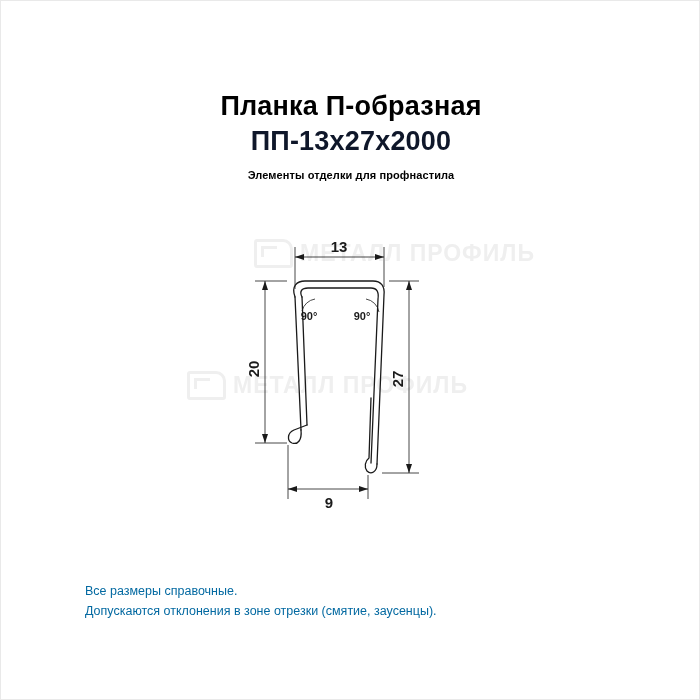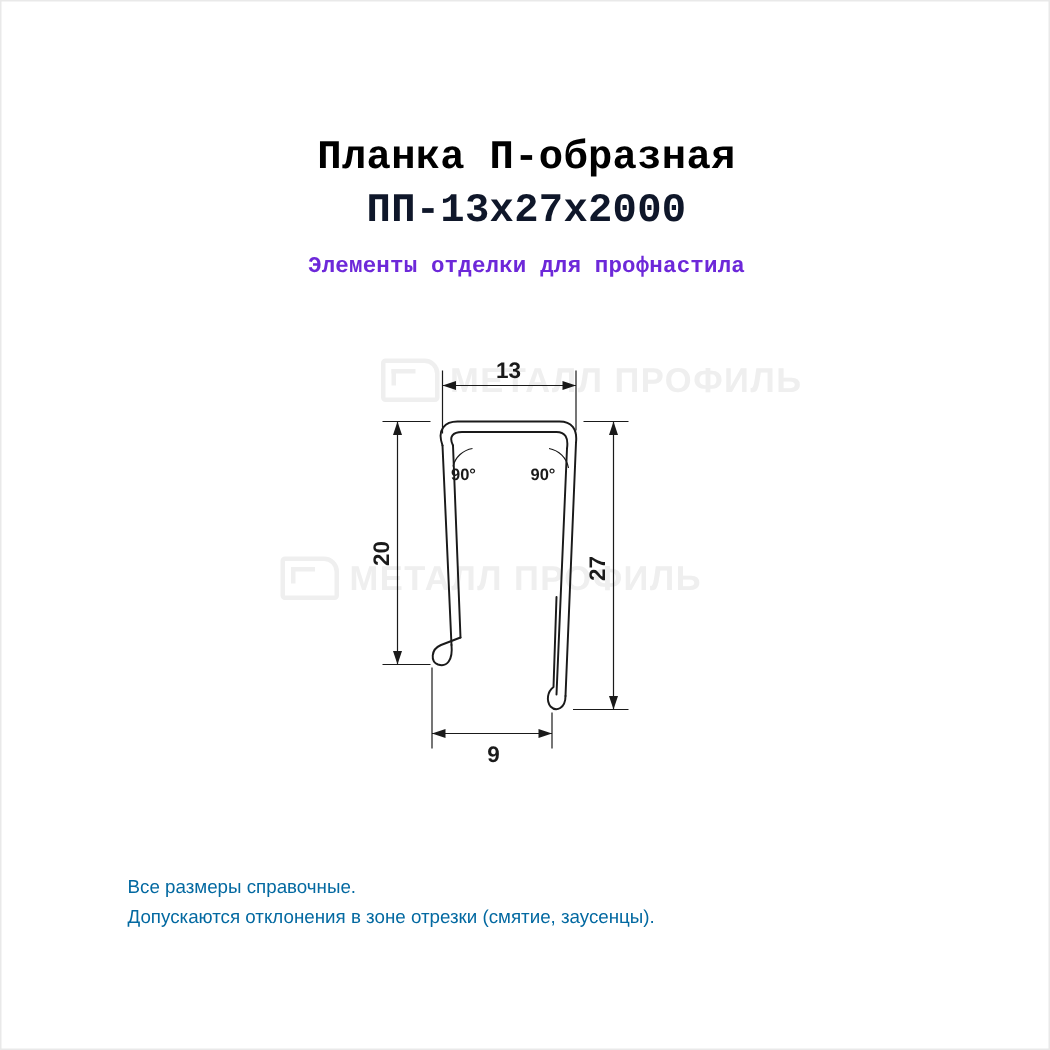--- a/index.html
+++ b/index.html
@@ -20,41 +20,40 @@
     inset: 0;
     border: 1px solid #e9e9e9;
     box-sizing: border-box;
   }
   .header {
     position: absolute;
     top: 88px;
     left: 0;
     width: 700px;
     text-align: center;
-    font-family: Liberation Mono, monospace;
   }
   .title-1 {
     font-size: 27px;
     font-weight: bold;
     letter-spacing: 0.2px;
     line-height: 1.28;
     color: #000;
   }
   .title-2 {
     font-size: 27px;
     font-weight: bold;
     letter-spacing: 0.2px;
     line-height: 1.28;
     color: #0f172a;
   }
   .subtitle {
     margin-top: 11px;
-    font-size: 15px;
-    font-weight: bold;
-    color: #6d28d9;
+    font-size: 11px;
+    font-weight: bold;
+    color: #000000;
     letter-spacing: 0.1px;
   }
   .drawing {
     position: absolute;
     top: 210px;
     left: 150px;
     width: 420px;
     height: 330px;
   }
   .drawing svg {

